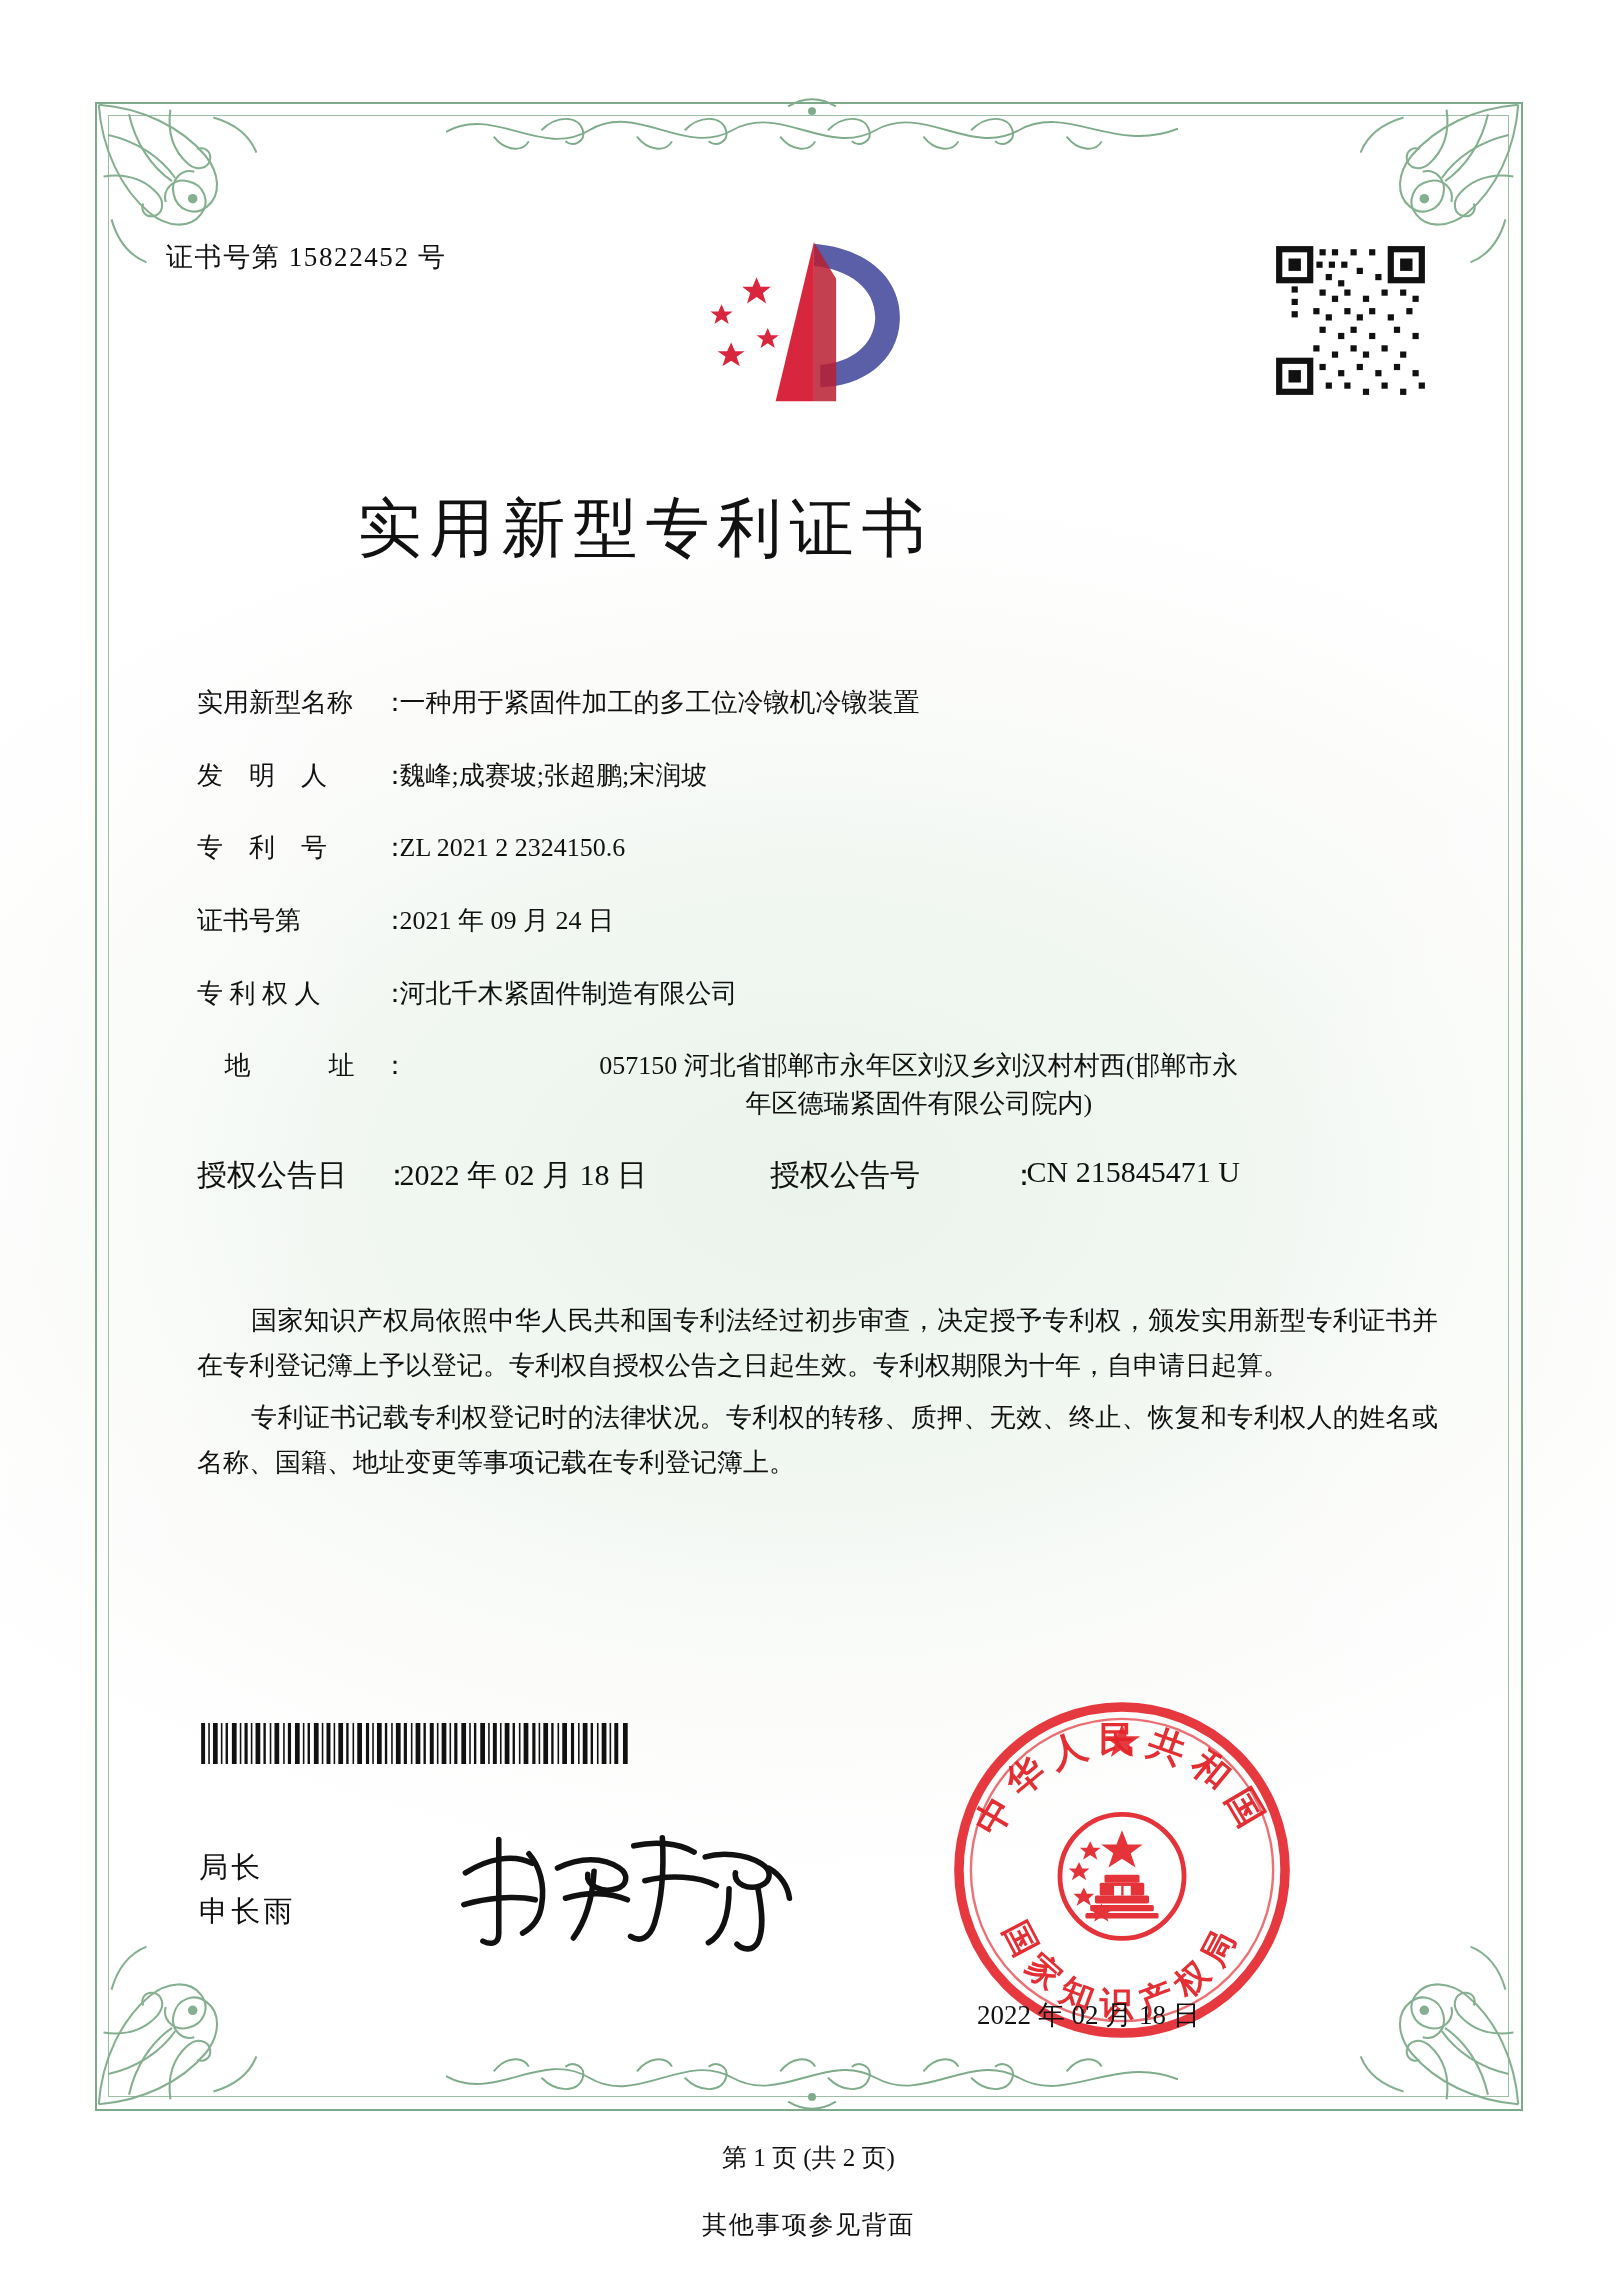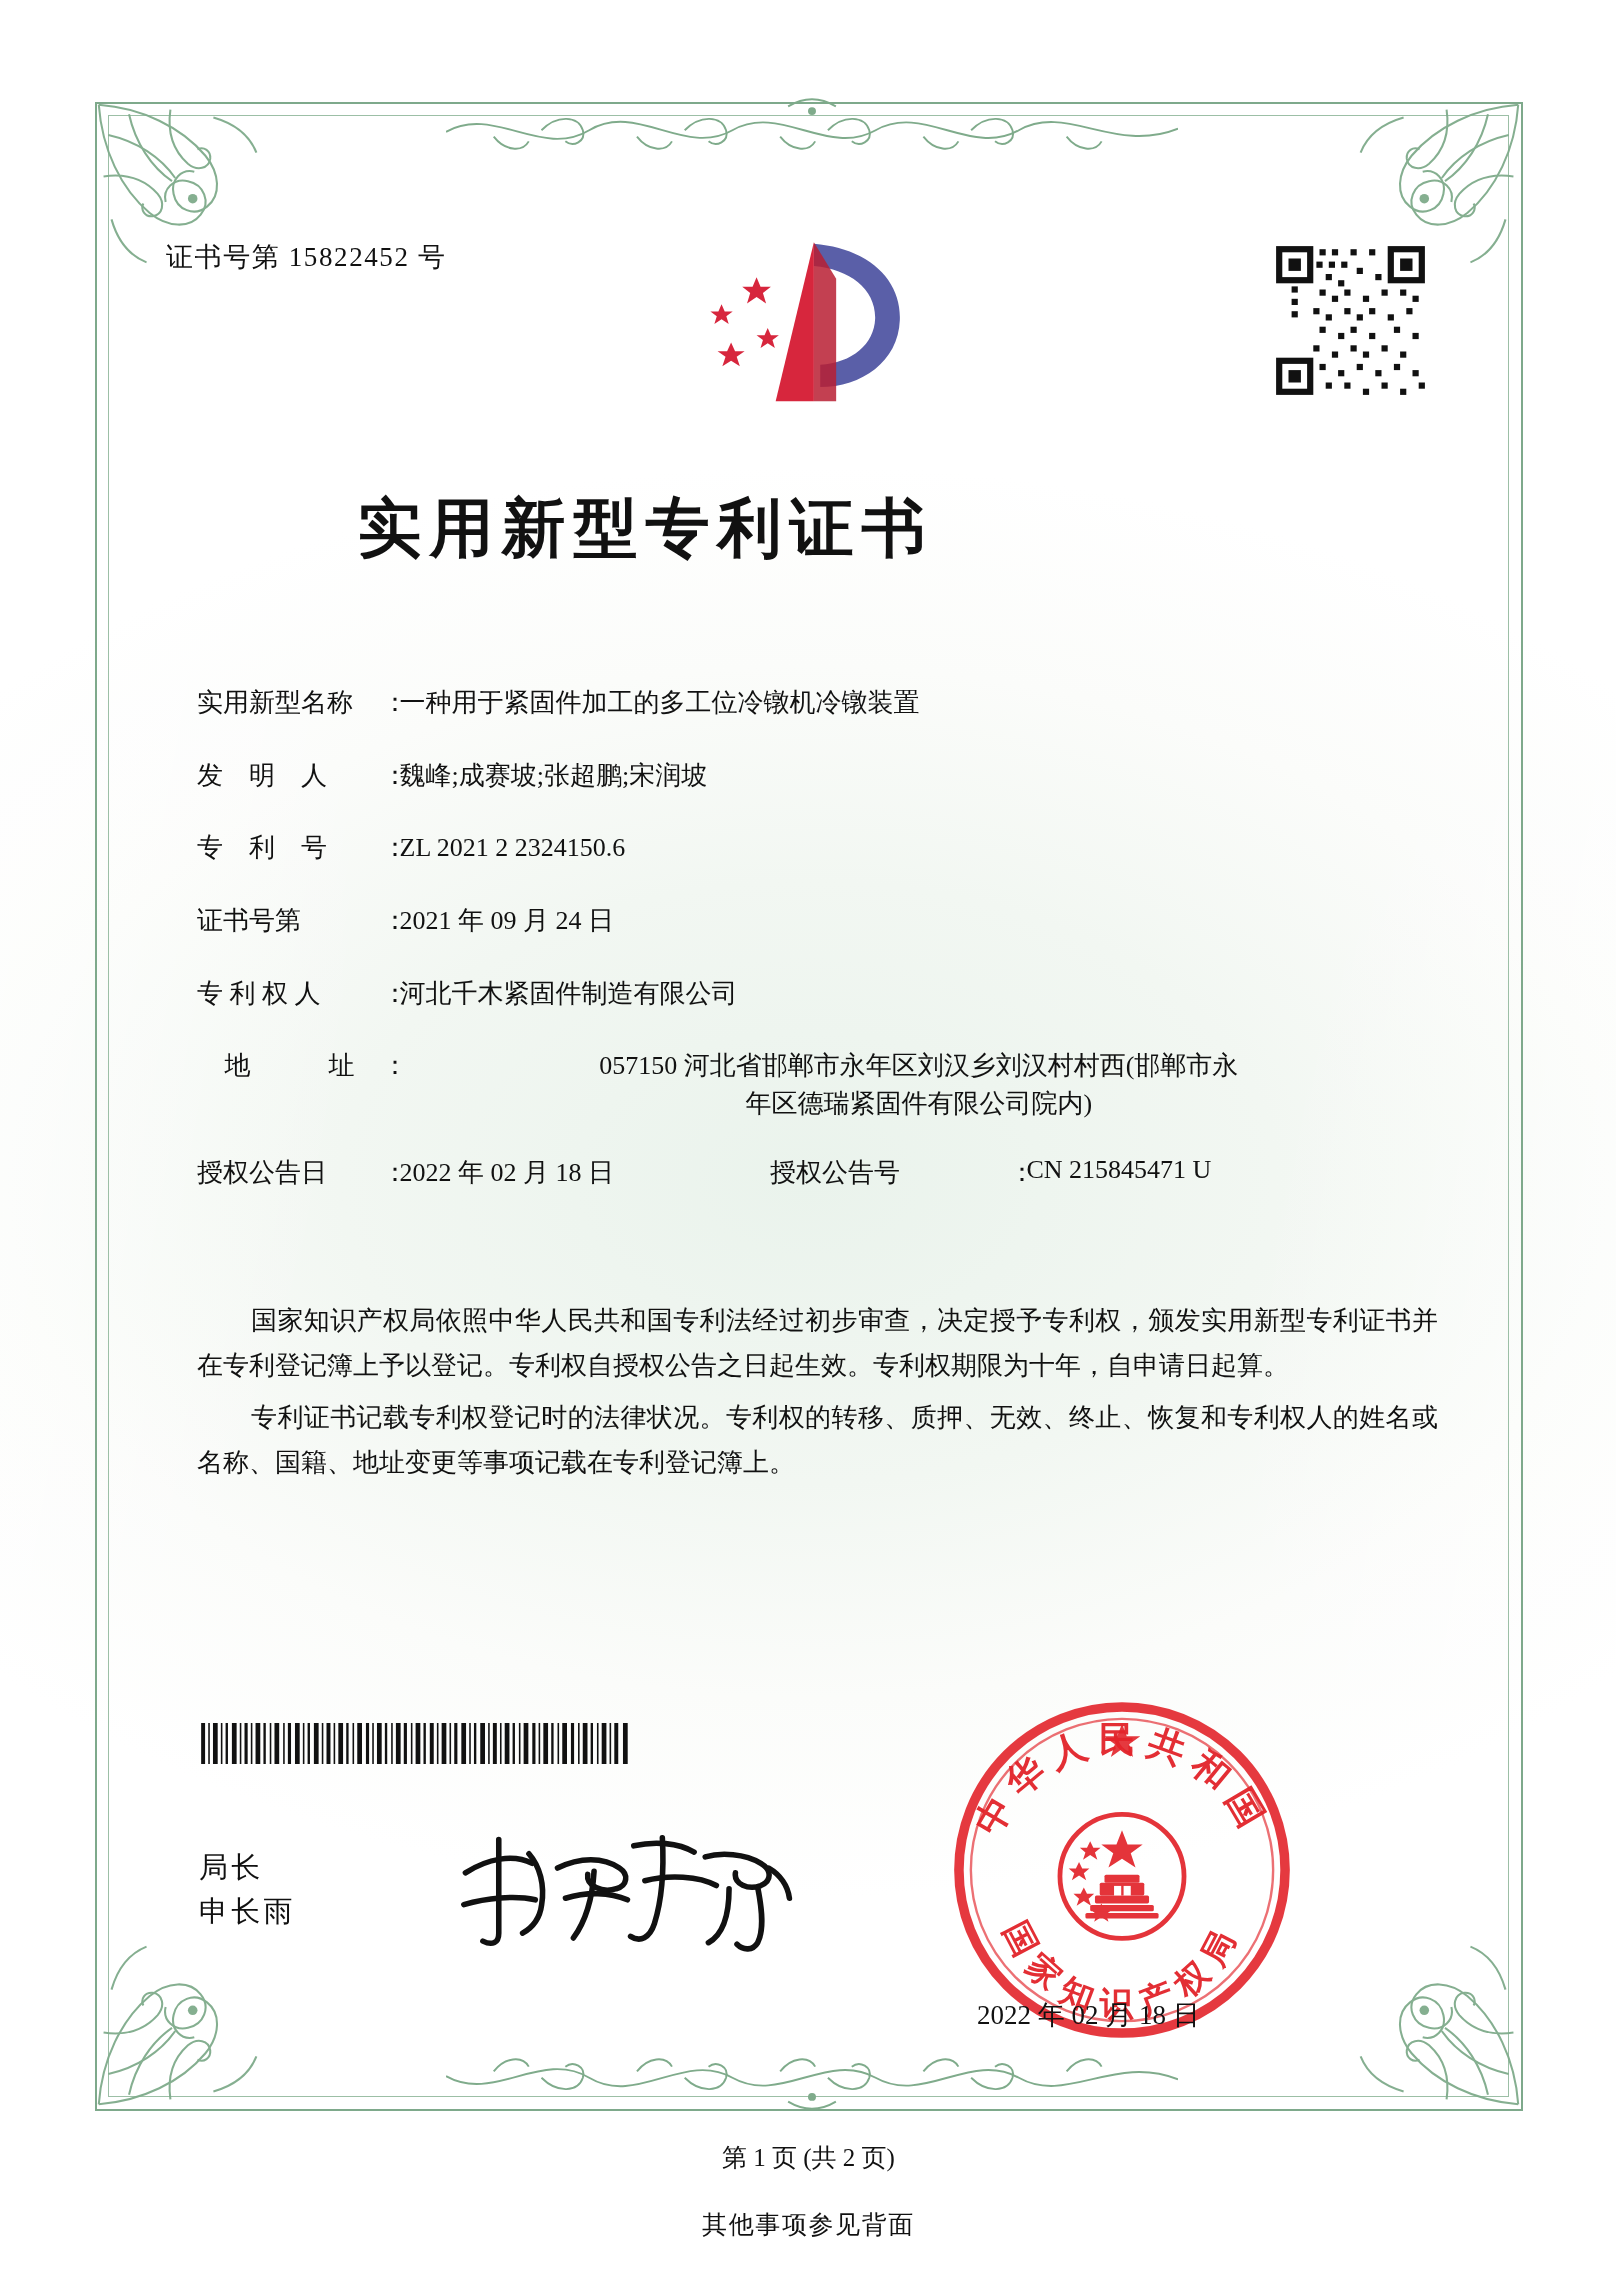--- a/index.html
+++ b/index.html
@@ -90,21 +90,21 @@
     width: 155px; height: 155px;
   }
 
   
   .cert-title {
     position: absolute;
     left: 0; top: 485px;
     width: 1291px;
     text-align: center;
     font-family: "DejaVu Serif", "Liberation Serif", serif;
-    font-weight: bold;
+    font-weight: normal;
     font-size: 64px;
     letter-spacing: 8px;
     color: #111;
   }
 
   
   .fields {
     position: absolute;
     left: 197px; top: 684px;
     width: 1241px;
@@ -129,21 +129,21 @@
   }
   .field-value {
     flex: 1 1 auto;
     white-space: pre-wrap;
   }
   .field-row.double { margin-bottom: 32px; text-align: center; }
   .row-split {
     display: flex;
     align-items: flex-start;
     margin-bottom: 66px;
-    font-size: 26px;
+    font-size: 30px;
     color: #111;
   }
   .split-left { display: flex; width: 573px; }
   .split-right { display: flex; }
   .split-right .field-label { width: 239px; }
 
   
   .paragraphs {
     position: absolute;
     left: 197px; top: 1299px;

